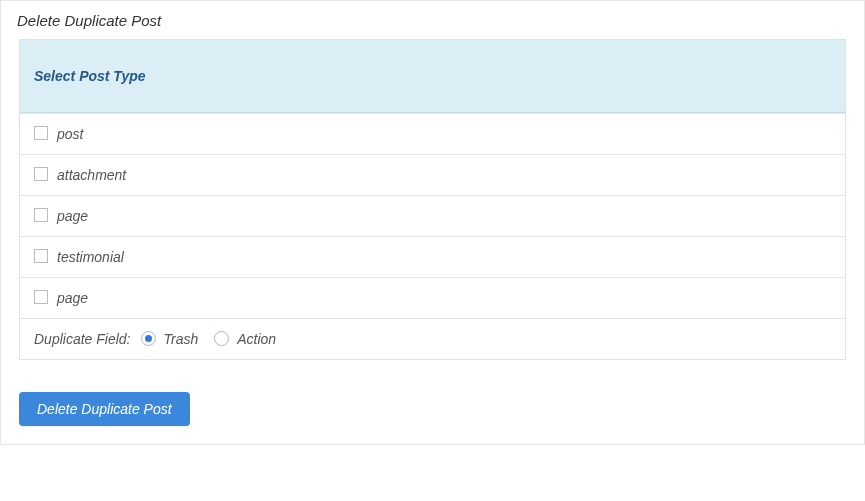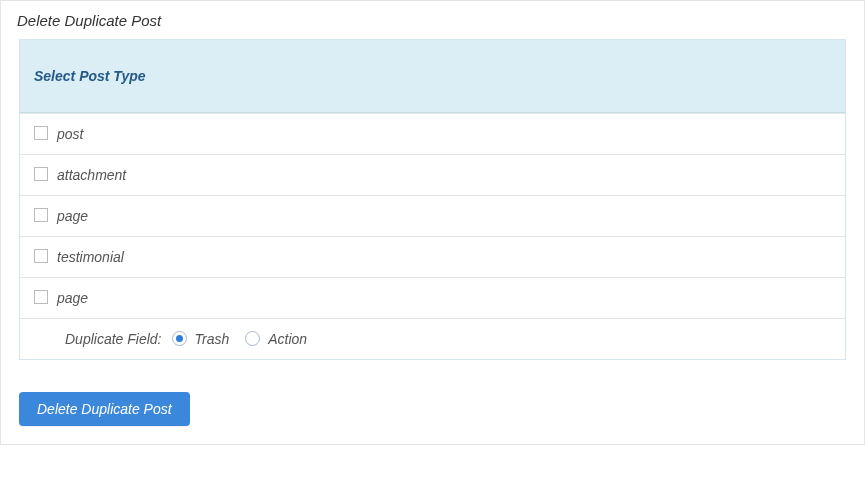--- a/index.html
+++ b/index.html
@@ -77,21 +77,20 @@
       background: #2d7ddd;
       border-radius: 50%;
       display: block;
     }
     .radio-label {
       margin-right: 8px;
     }
     .field-label {
       color: #555;
       margin-right: 2px;
-      margin-left: 31px;
     }
     .btn {
       display: inline-block;
       background: #3b87db;
       color: #fff;
       font-size: 14px;
       padding: 9px 18px;
       border: none;
       border-radius: 4px;
       margin: 14px 18px 18px 18px;

